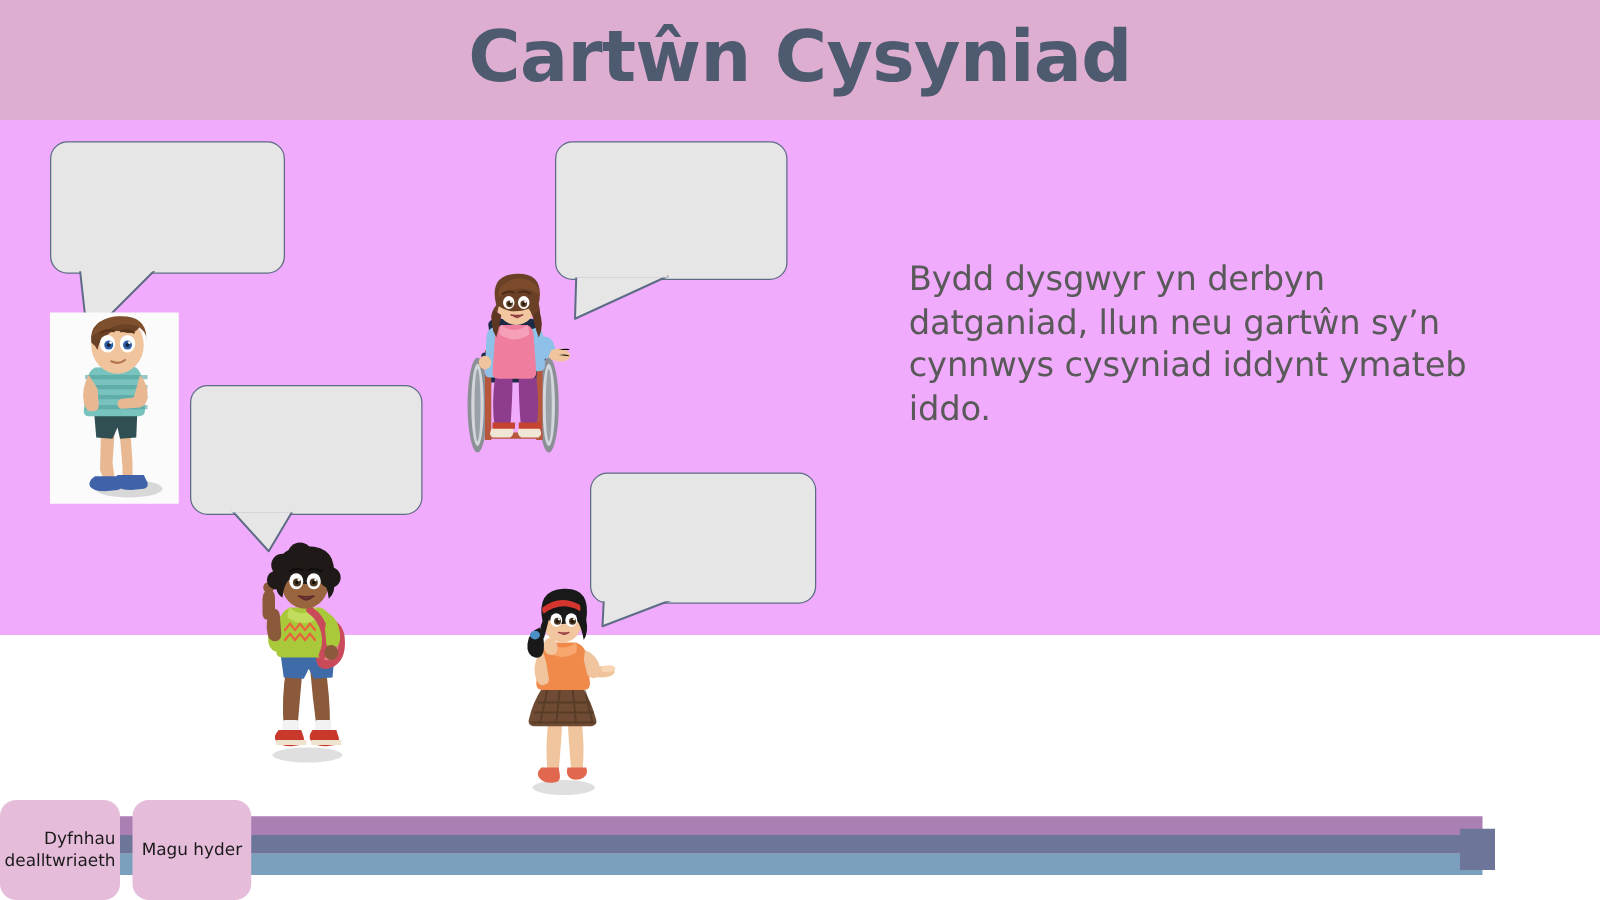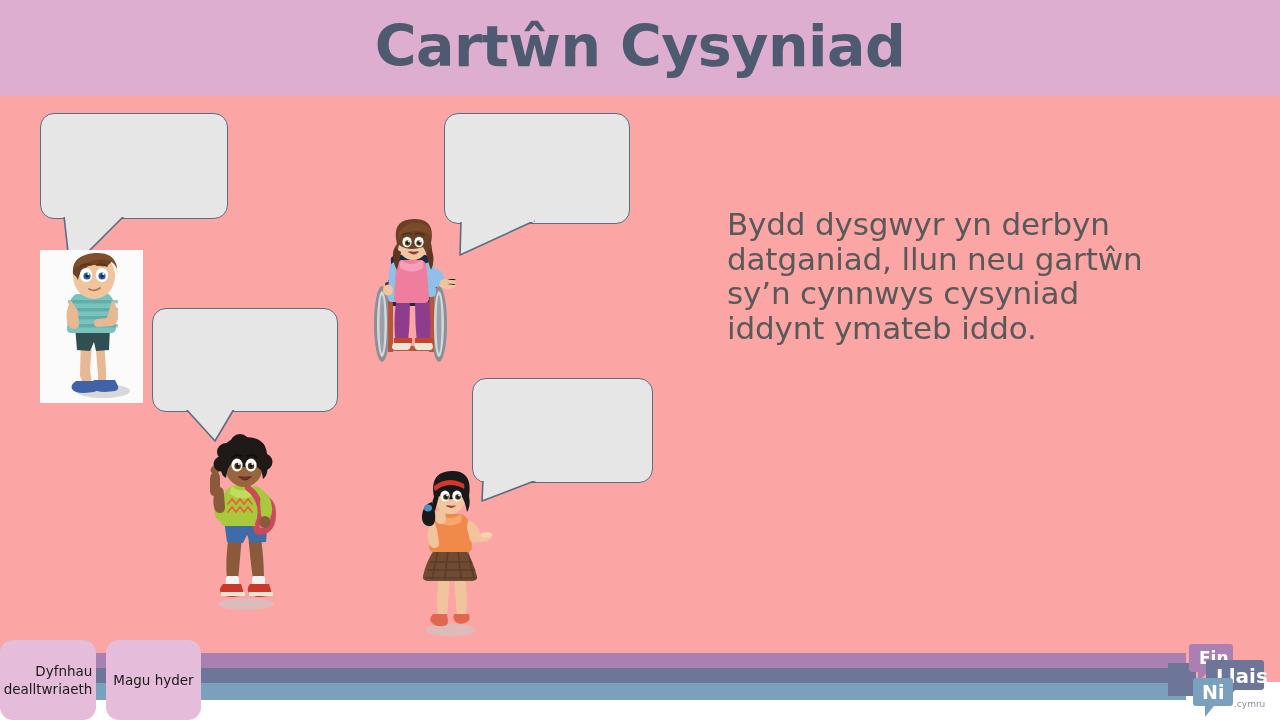--- a/index.html
+++ b/index.html
@@ -8,22 +8,22 @@
     width: 1280px;
     height: 720px;
     overflow: hidden;
     background: #ffffff;
     font-family: "DejaVu Sans", "Liberation Sans", sans-serif;
   }
 
   .slide {
     position: relative;
     width: 1280px;
-    height: 682px;
-    background: #fca5a5;
+    height: 508px;
+    background: #f0abfc;
   }
 
   
   .header-band {
     position: absolute;
     left: 0; top: 0;
     width: 1280px;
     height: 96px;
     background: #deaed0;
   }
@@ -80,21 +80,21 @@
   #char-boy-backpack  { left: 196px; top: 436px; width: 92px;  height: 175px; }
   #char-girl-pointing { left: 408px; top: 470px; width: 86px;  height: 167px; }
 
   
   .body-copy {
     position: absolute;
     left: 727px;
     top: 207px;
     width: 452px;
     font-family: "DejaVu Sans", "Liberation Sans", sans-serif;
-    font-size: 31px;
+    font-size: 27px;
     font-weight: 400;
     line-height: 34.5px;
     color: #595959;
     letter-spacing: -0.15px;
   }
   .body-copy p { margin: 0; }
   .body-copy p + p { margin-top: 34.5px; }
 
   
   .bar {
@@ -413,34 +413,14 @@
   <div class="bar" id="bar-blue"></div>
 
   <div class="pill" id="pill-1">
     <span>Dyfnhau dealltwriaeth</span>
   </div>
   <div class="pill" id="pill-2">
     <span>Magu hyder</span>
   </div>
 
   <div class="logo-square"></div>
-  <div class="logo">
-    <svg width="104" height="76" viewBox="0 0 104 76">
-
-      <g>
-        <path d="M16 0 h38 a3 3 0 0 1 3 3 v22 a3 3 0 0 1 -3 3 h-22 l-10 10 v-10 h-6 a3 3 0 0 1 -3 -3 v-22 a3 3 0 0 1 3 -3 z" fill="#a97fb4"></path>
-        <text x="23" y="20" font-family="DejaVu Sans, Liberation Sans, sans-serif" font-size="17" font-weight="700" fill="#ffffff">Ein</text>
-      </g>
-
-      <g>
-        <path d="M33 16 h52 a3 3 0 0 1 3 3 v24 a3 3 0 0 1 -3 3 h-26 l-10 11 v-11 h-16 a3 3 0 0 1 -3 -3 v-24 a3 3 0 0 1 3 -3 z" fill="#6d7598"></path>
-        <text x="40" y="39" font-family="DejaVu Sans, Liberation Sans, sans-serif" font-size="20" font-weight="700" fill="#ffffff">Llais</text>
-      </g>
-
-      <g>
-        <path d="M20 34 h34 a3 3 0 0 1 3 3 v22 a3 3 0 0 1 -3 3 h-16 l-9 11 v-11 h-9 a3 3 0 0 1 -3 -3 v-22 a3 3 0 0 1 3 -3 z" fill="#7ba0bd"></path>
-        <text x="26" y="55" font-family="DejaVu Sans, Liberation Sans, sans-serif" font-size="19" font-weight="700" fill="#ffffff">Ni</text>
-      </g>
-      <text x="58" y="63" font-family="DejaVu Sans, Liberation Sans, sans-serif" font-size="9" fill="#8e8e9e">.cymru</text>
-    </svg>
-  </div>
 
 </div>
 
 </body></html>

